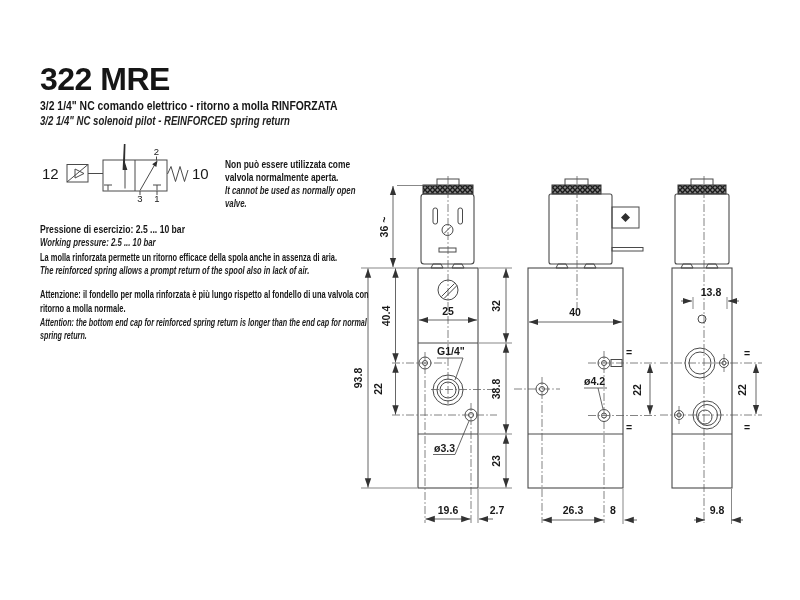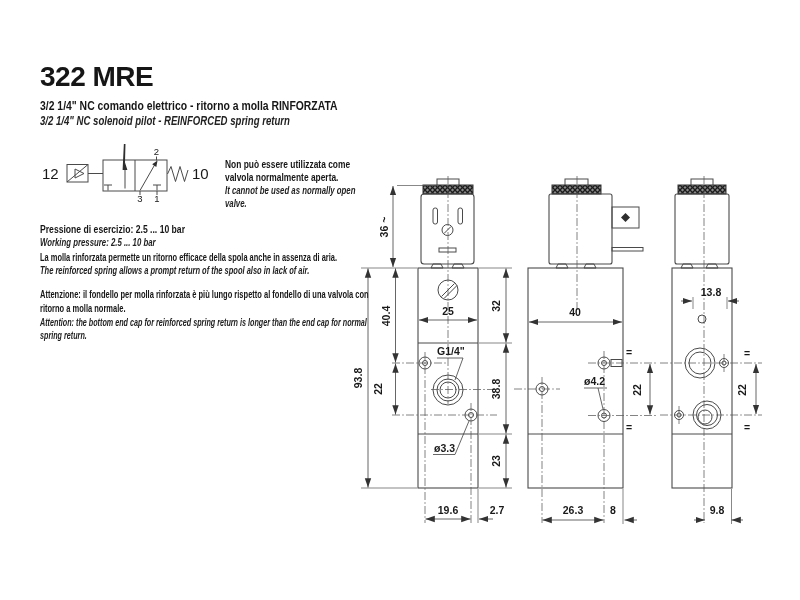--- a/index.html
+++ b/index.html
@@ -17,21 +17,21 @@
   .ext{stroke:#555;stroke-width:0.7;fill:none;}
   .cl{stroke:#5a5a5a;stroke-width:0.75;stroke-dasharray:8 2.2 1.6 2.2;fill:none;}
   .dim{font:bold 10.5px "Liberation Sans",sans-serif;fill:#191919;}
   .sym{font:400 15px "Liberation Sans",sans-serif;fill:#191919;}
   .port{font:400 9.5px "Liberation Sans",sans-serif;fill:#191919;}
   .dark{fill:#2e2e2e;stroke:none;}
 </style>
 </head>
 <body>
 
-<div class="abs it" style="left:40px;top:61px;font-size:28px;letter-spacing:-0.5px;">322 MRE</div>
+<div class="abs it" style="left:40px;top:61px;font-size:32px;letter-spacing:-0.5px;">322 MRE</div>
 
 <div class="abs it cond" style="left:40px;top:98px;font-size:13px;transform:scaleX(.80);">3/2 1/4" NC comando elettrico - ritorno a molla RINFORZATA</div>
 
 <div class="abs en cond" style="left:40px;top:114px;font-size:12px;transform:scaleX(.80);">3/2 1/4" NC solenoid pilot - REINFORCED spring return</div>
 
 <svg class="abs" style="left:36px;top:144px;" width="205" height="68" viewBox="36 144 205 68">
   <g>
     <rect class="thin" x="67" y="164.5" width="21" height="17.5"></rect>
     <line class="thin" x1="67" y1="182" x2="88" y2="164.5"></line>
     <path class="thin" d="M75 169 L75 178 L84 173.5 Z"></path>

